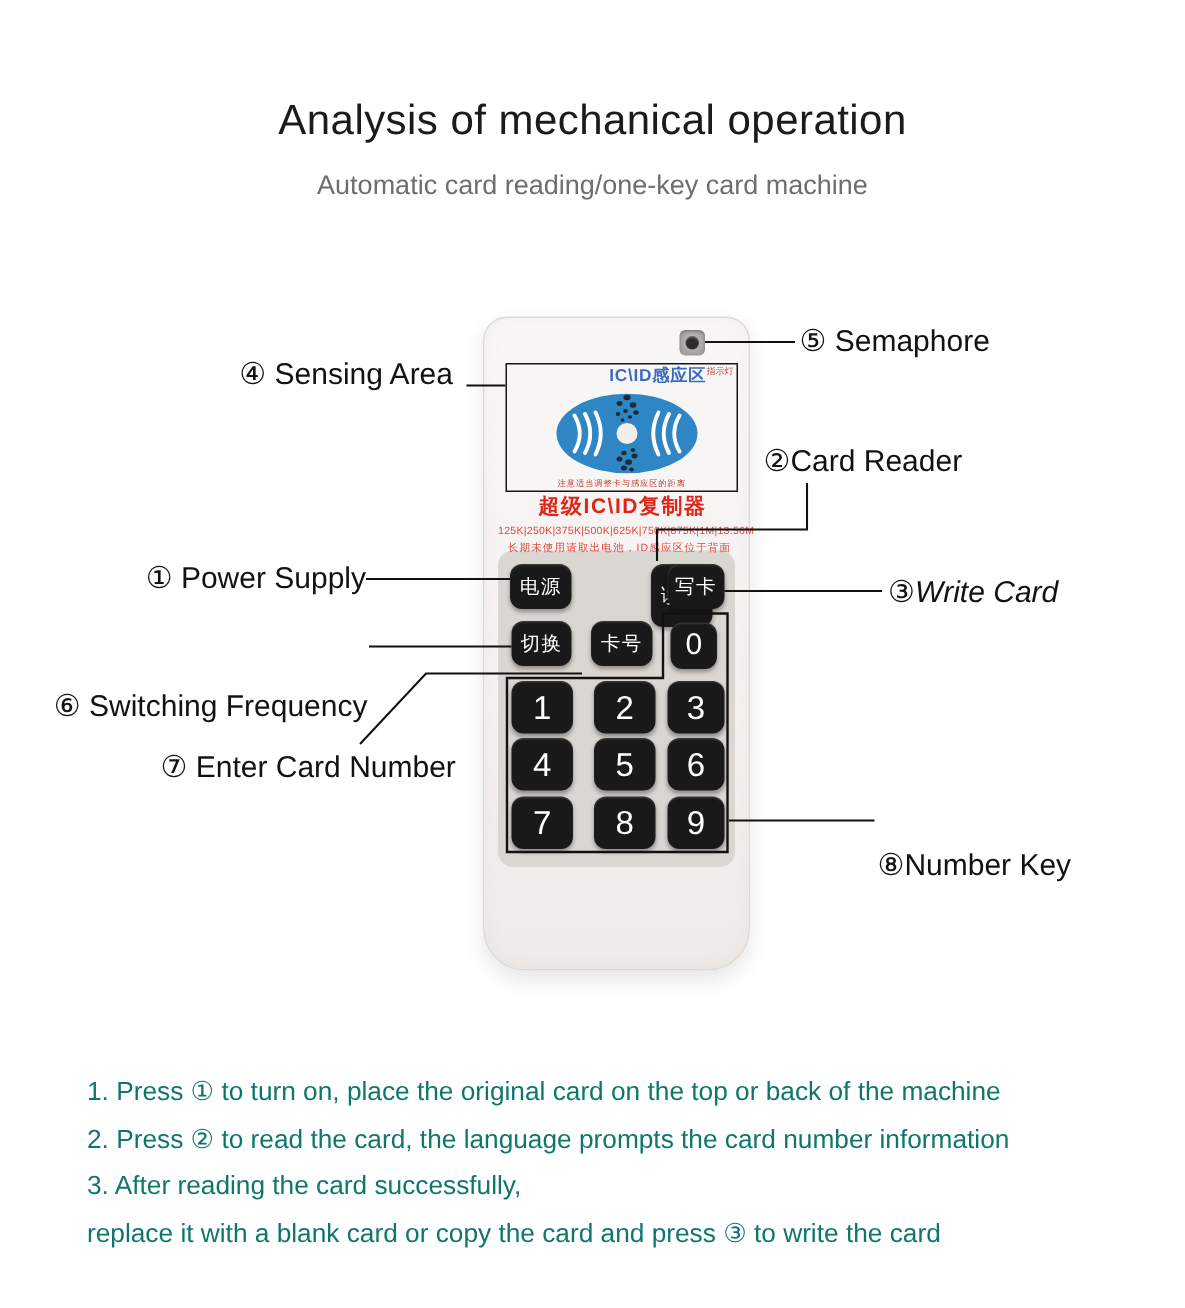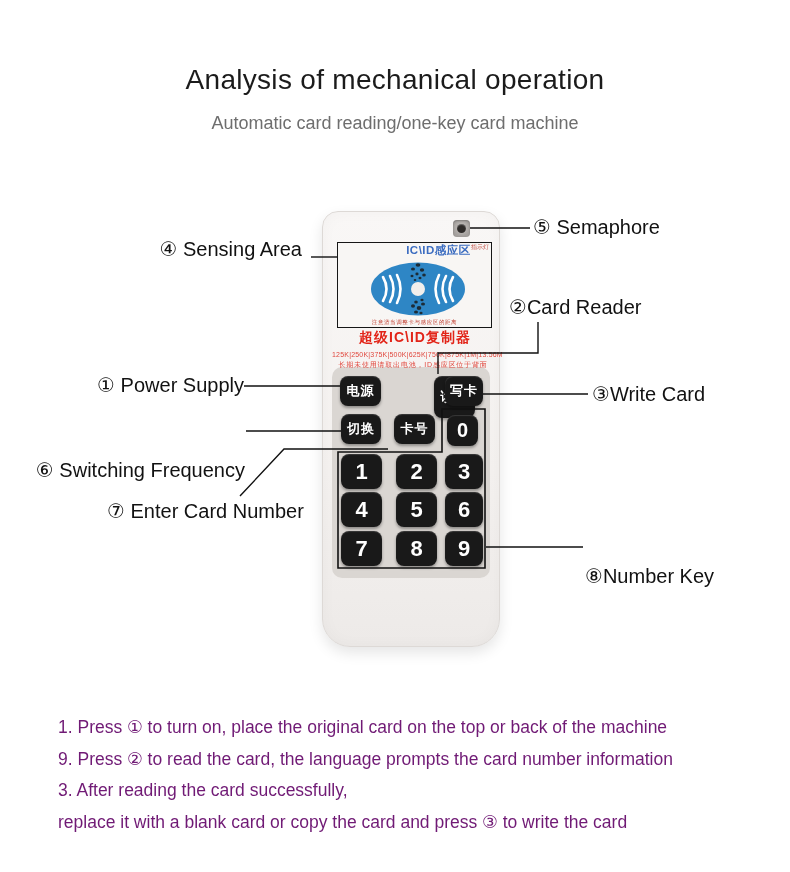--- a/index.html
+++ b/index.html
@@ -31,21 +31,21 @@
   .sense-cap{left:337px;top:319px;width:155px;text-align:center;font-size:5.5px;color:#c0392b;letter-spacing:.6px;}
   .oval-wrap{left:370px;top:261px;width:96px;height:56px;}
   .prod-title{left:335px;top:329px;width:160px;text-align:center;font-size:14px;font-weight:800;color:#e22418;letter-spacing:1px;}
   .freq-line{left:332px;top:351px;width:162px;text-align:center;font-size:7px;color:#e0473d;letter-spacing:.2px;white-space:nowrap;}
   .note-line{left:332px;top:360px;width:162px;text-align:center;font-size:7px;color:#e0473d;letter-spacing:.8px;white-space:nowrap;}
   
   .key{
     background:#191919;color:#fff;border-radius:8px;
     display:flex;align-items:center;justify-content:center;
     box-shadow:0 2px 3px rgba(0,0,0,.35), inset 0 1px 1px rgba(255,255,255,.14);
-    font-weight:700;
+    font-weight:400;
     text-align:right;
   }
   .key-cn{font-size:13px;letter-spacing:1px;}
   .key-num{font-size:22px;}
   .k-power{left:340px;top:376px;width:41px;height:30px;}
   .k-read{left:394px;top:376px;width:41px;height:42px;margin-left:40px;}
   .k-write{left:445px;top:376px;width:38px;height:30px;}
   .k-switch{left:341px;top:414px;width:40px;height:30px;}
   .k-cardno{left:394px;top:414px;width:41px;height:30px;}
   .k-d0{left:447px;top:415px;width:31px;height:31px;font-size:20px;}
@@ -57,26 +57,26 @@
   .k-d6{left:445px;top:492px;width:38px;height:35px;}
   .k-d7{left:341px;top:531px;width:41px;height:35px;}
   .k-d8{left:396px;top:531px;width:41px;height:35px;}
   .k-d9{left:445px;top:531px;width:38px;height:35px;}
   
   .callout{font-size:20px;color:#121212;white-space:nowrap;}
   .c-sensing{right:488px;top:237px;}
   .c-semaphore{left:533px;top:215px;}
   .c-reader{left:509px;top:295px;}
   .c-power{right:546px;top:373px;}
-  .c-write{left:592px;top:382px;}
+  .c-write{left:592px;top:382px;font-style:italic;}
   .c-switch{right:545px;top:418px;margin-top:40px;}
   .c-enter{left:107px;top:499px;}
   .c-number{left:585px;top:536px;margin-top:28px;}
   
-  .instructions{left:58px;top:712px;width:700px;font-size:17.5px;color:#701a75;line-height:31.5px;}
+  .instructions{left:58px;top:712px;width:700px;font-size:17.5px;color:#0f766e;line-height:31.5px;}
   .svg-overlay{left:0;top:0;width:790px;height:872px;pointer-events:none;}
 </style>
 </head>
 <body>
 
 <div class="page">
 
   <div class="abs title">Analysis of mechanical operation</div>
   <div class="abs subtitle">Automatic card reading/one-key card machine</div>
 
@@ -165,18 +165,18 @@
   <div class="abs callout c-semaphore">⑤ Semaphore</div>
   <div class="abs callout c-reader">②Card Reader</div>
   <div class="abs callout c-power">① Power Supply</div>
   <div class="abs callout c-write">③Write Card</div>
   <div class="abs callout c-switch">⑥ Switching Frequency</div>
   <div class="abs callout c-enter">⑦ Enter Card Number</div>
   <div class="abs callout c-number">⑧Number Key</div>
 
   <div class="abs instructions">
     <div>1. Press ① to turn on, place the original card on the top or back of the machine</div>
-    <div>9. Press ② to read the card, the language prompts the card number information</div>
+    <div>2. Press ② to read the card, the language prompts the card number information</div>
     <div>3. After reading the card successfully,</div>
     <div>replace it with a blank card or copy the card and press ③ to write the card</div>
   </div>
 
 </div>
 
 </body></html>

